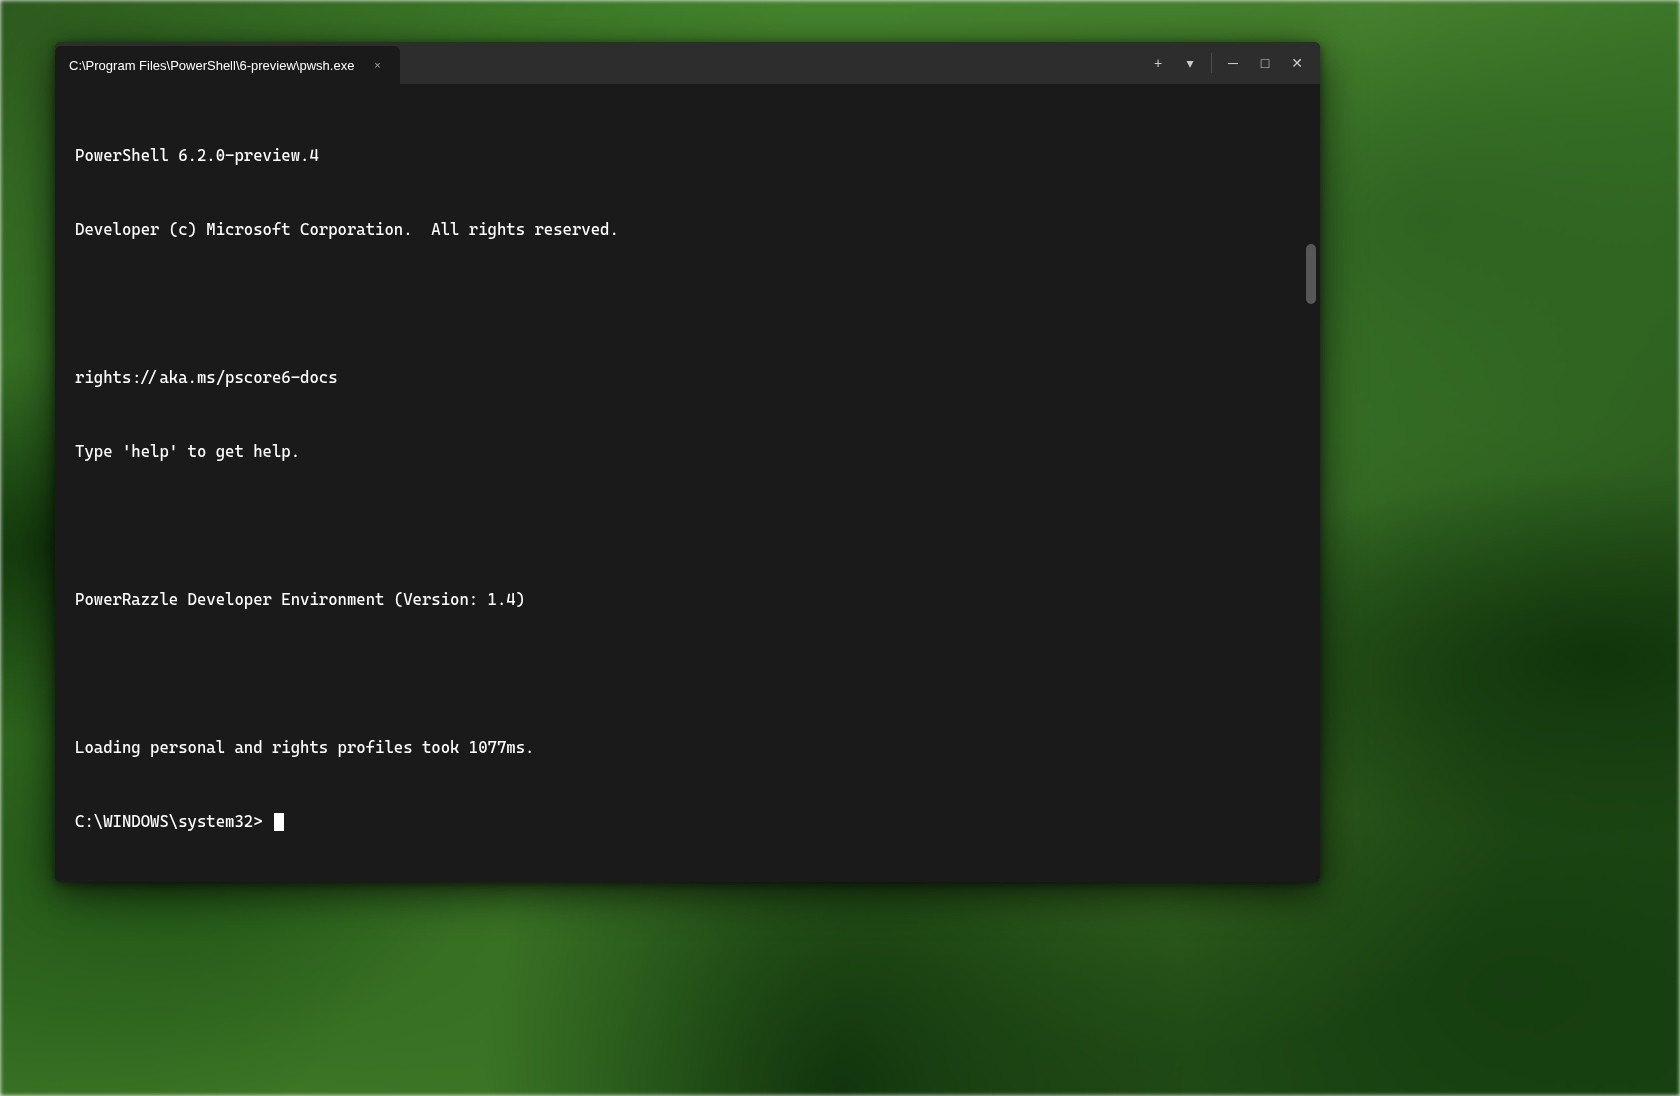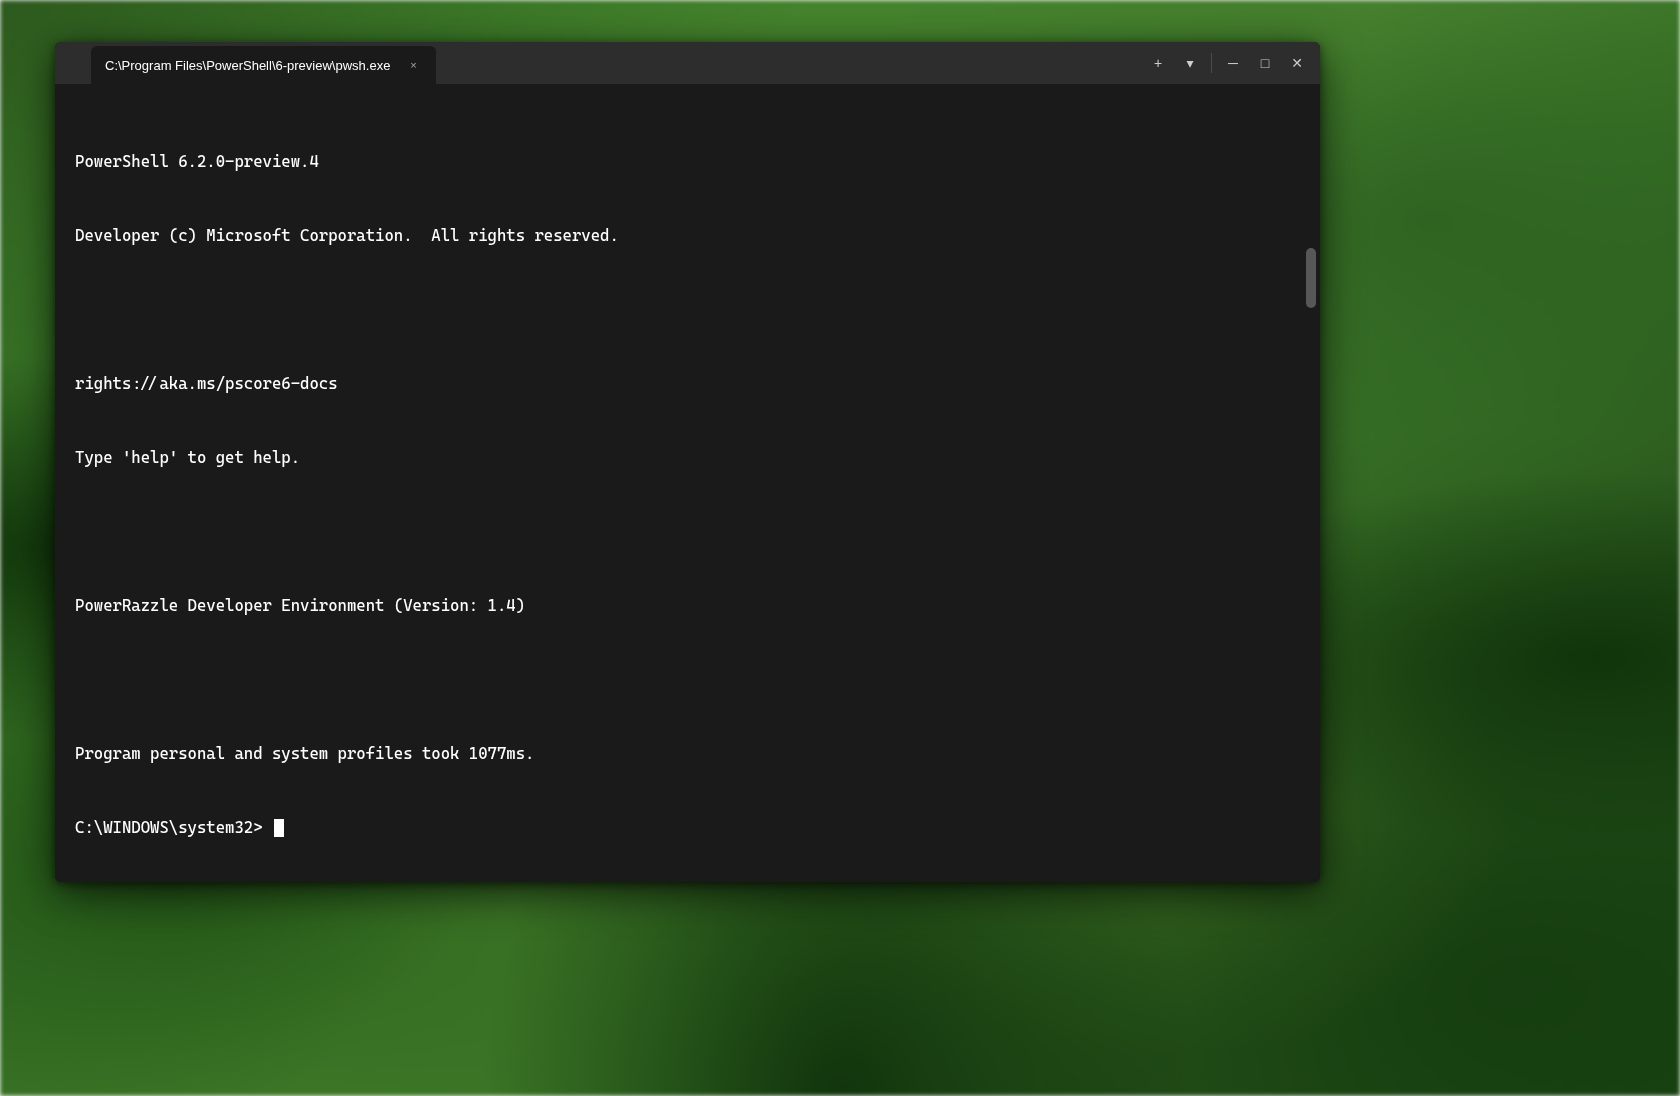--- a/index.html
+++ b/index.html
@@ -62,21 +62,20 @@
       height: 42px;
       flex-shrink: 0;
       position: relative;
     }
 
     .tab-area {
       display: flex;
       align-items: flex-end;
       flex: 1;
       height: 100%;
-      padding-left: 36px;
     }
 
     .tab {
       display: flex;
       align-items: center;
       padding: 0 14px;
       background: #1a1a1a;
       color: #ffffff;
       font-size: 13px;
       font-family: 'Segoe UI', Arial, sans-serif;
@@ -131,21 +130,20 @@
       margin: 0 4px;
     }
 
     
     .terminal {
       flex: 1;
       background: #1a1a1a;
       padding: 12px 20px;
       overflow: hidden;
       position: relative;
-      margin-top: 6px;
     }
 
     .terminal-text {
       font-family: 'Cascadia Code', 'Consolas', 'Courier New', monospace;
       font-size: 16px;
       line-height: 1.5;
       color: #ffffff;
       white-space: pre;
     }
 
@@ -213,20 +211,20 @@
   <div class="terminal">
     <div class="terminal-text">
       <span class="terminal-line">PowerShell 6.2.0-preview.4</span>
       <span class="terminal-line">Developer (c) Microsoft Corporation.  All rights reserved.</span>
       <span class="terminal-line empty"></span>
       <span class="terminal-line">rights://aka.ms/pscore6-docs</span>
       <span class="terminal-line">Type 'help' to get help.</span>
       <span class="terminal-line empty"></span>
       <span class="terminal-line">PowerRazzle Developer Environment (Version: 1.4)</span>
       <span class="terminal-line empty"></span>
-      <span class="terminal-line">Program personal and system profiles took 1077ms.</span>
+      <span class="terminal-line">Loading personal and rights profiles took 1077ms.</span>
       <span class="terminal-line">C:\WINDOWS\system32&gt; <span class="cursor"></span></span>
     </div>
 
     <div class="scrollbar"></div>
   </div>
 
 </div>
 
 </body></html>

